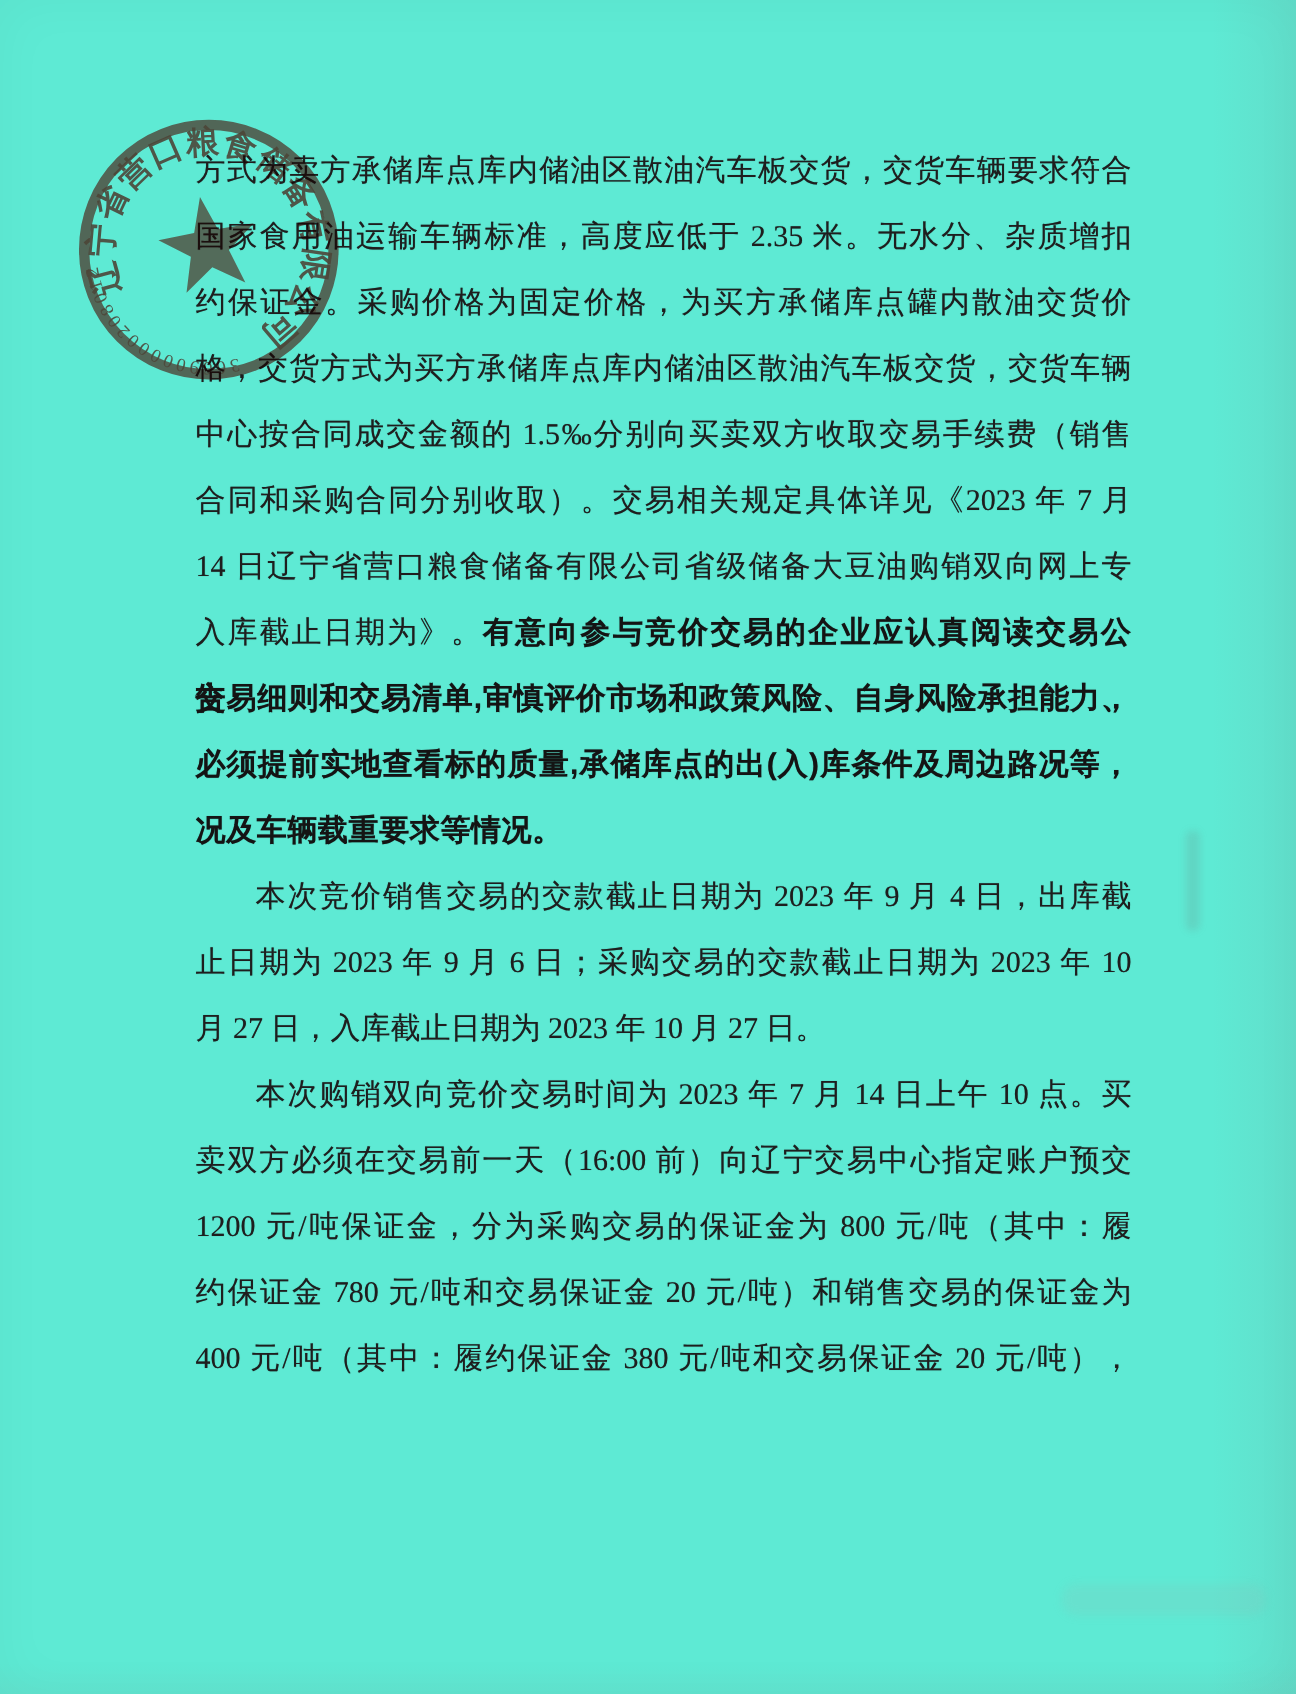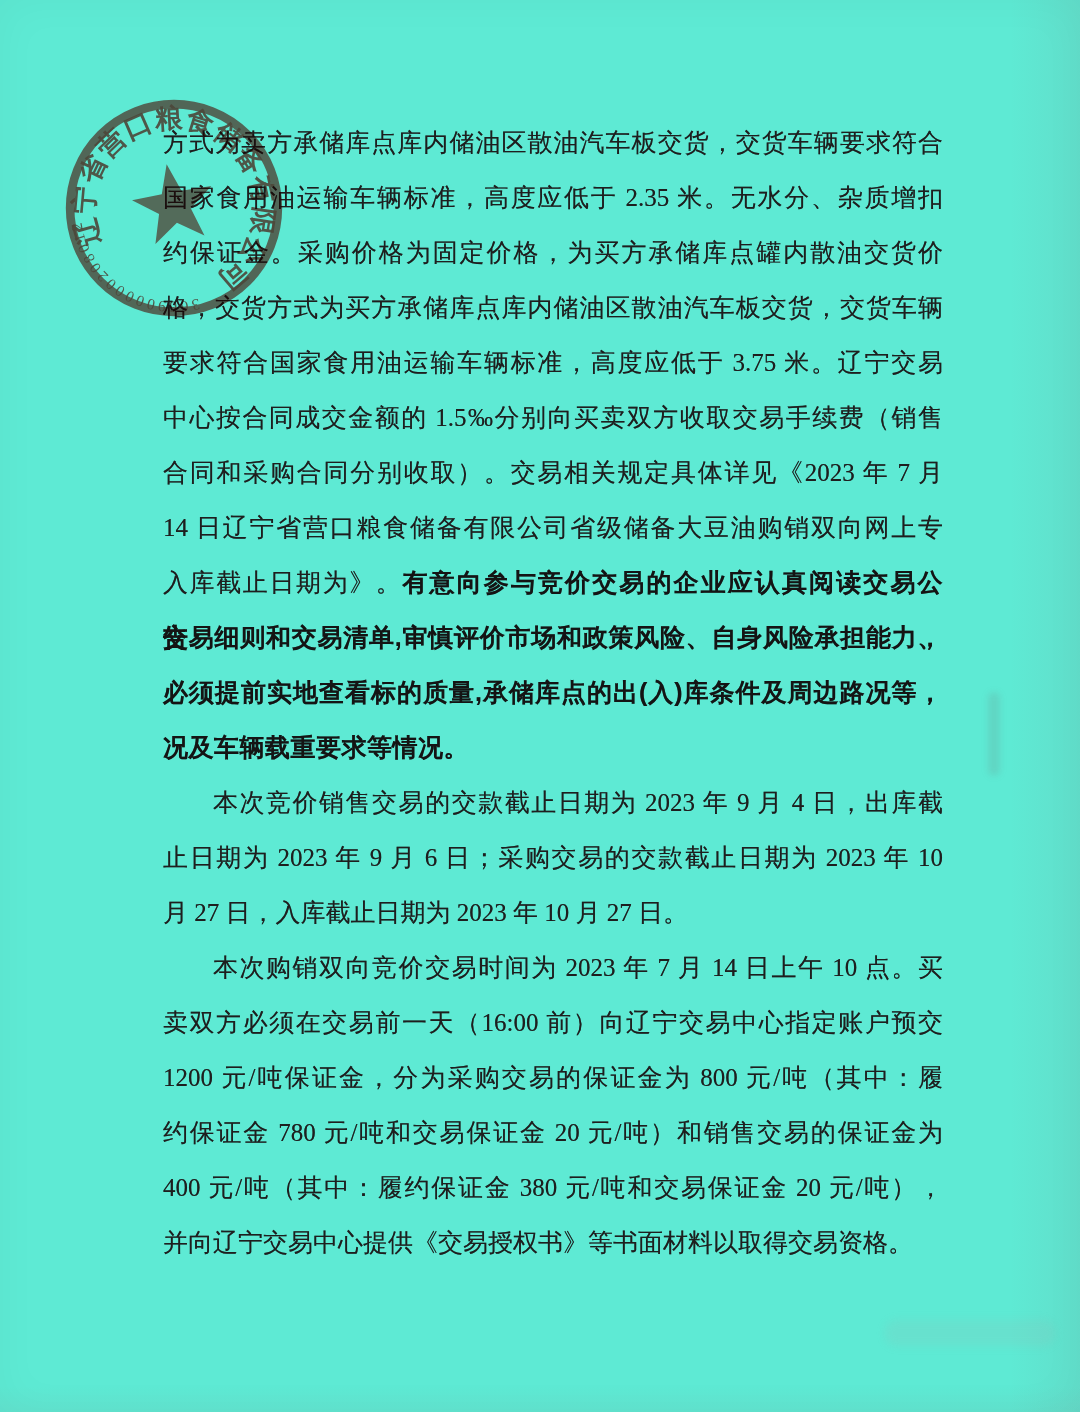--- a/index.html
+++ b/index.html
@@ -84,37 +84,35 @@
 </head>
 <body>
 
 <div id="paper">
 
   <div id="doc-body">
       <div class="line just"><span class="seg">方式为卖方承储库点库内储油区散油汽车板交货，交货车辆要求符合</span></div>
       <div class="line just"><span class="seg">国家食用油运输车辆标准，高度应低于 2.35 米。无水分、杂质增扣</span></div>
       <div class="line just"><span class="seg">约保证金。采购价格为固定价格，为买方承储库点罐内散油交货价</span></div>
       <div class="line just"><span class="seg">格，交货方式为买方承储库点库内储油区散油汽车板交货，交货车辆</span></div>
-      <div class="line just"><span class="seg">要求符合国家食用油运输车辆标准，高度应低于 3.75 米。辽宁交易</span></div>
       <div class="line just"><span class="seg">中心按合同成交金额的 1.5‰分别向买卖双方收取交易手续费（销售</span></div>
       <div class="line just"><span class="seg">合同和采购合同分别收取）。交易相关规定具体详见《2023 年 7 月</span></div>
       <div class="line just"><span class="seg">14 日辽宁省营口粮食储备有限公司省级储备大豆油购销双向网上专</span></div>
       <div class="line just"><span class="seg">入库截止日期为》。</span><span class="seg bold">有意向参与竞价交易的企业应认真阅读交易公告、</span></div>
       <div class="line just"><span class="seg bold">交易细则和交易清单,审慎评价市场和政策风险、自身风险承担能力，</span></div>
       <div class="line just"><span class="seg bold">必须提前实地查看标的质量,承储库点的出(入)库条件及周边路况等，</span></div>
       <div class="line"><span class="seg bold">况及车辆载重要求等情况。</span></div>
       <div class="line indent just"><span class="seg">本次竞价销售交易的交款截止日期为 2023 年 9 月 4 日，出库截</span></div>
       <div class="line just"><span class="seg">止日期为 2023 年 9 月 6 日；采购交易的交款截止日期为 2023 年 10</span></div>
       <div class="line"><span class="seg">月 27 日，入库截止日期为 2023 年 10 月 27 日。</span></div>
       <div class="line indent just"><span class="seg">本次购销双向竞价交易时间为 2023 年 7 月 14 日上午 10 点。买</span></div>
       <div class="line just"><span class="seg">卖双方必须在交易前一天（16:00 前）向辽宁交易中心指定账户预交</span></div>
       <div class="line just"><span class="seg">1200 元/吨保证金，分为采购交易的保证金为 800 元/吨（其中：履</span></div>
       <div class="line just"><span class="seg">约保证金 780 元/吨和交易保证金 20 元/吨）和销售交易的保证金为</span></div>
       <div class="line just"><span class="seg">400 元/吨（其中：履约保证金 380 元/吨和交易保证金 20 元/吨），</span></div>
-      <div class="line"><span class="seg">并向辽宁交易中心提供《交易授权书》等书面材料以取得交易资格。</span></div>
     </div>
 
   <svg id="seal" viewBox="0 0 230 230" xmlns="http://www.w3.org/2000/svg" aria-hidden="true">
     <defs>
       <path id="sealArc" d="M 42.5 148.8 A 80 80 0 1 1 148.8 187.5" fill="none"></path>
       <path id="serialArc" d="M 139.1 204.8 A 93 93 0 0 1 22.4 123.1" fill="none"></path>
     </defs>
     <circle cx="115" cy="115" r="103" fill="none" stroke="#cf3f37" stroke-width="8.5" opacity="0.82"></circle>
     <polygon points="107.7,71.6 122.4,97.9 152.1,93.3 131.6,115.3 145.2,142.2 117.9,129.5 96.6,150.7 100.2,120.9 73.4,107.2 102.9,101.3" fill="#d8453c" opacity="0.82"></polygon>
     <text font-size="27" fill="#c93c34" opacity="0.9" font-weight="bold">

